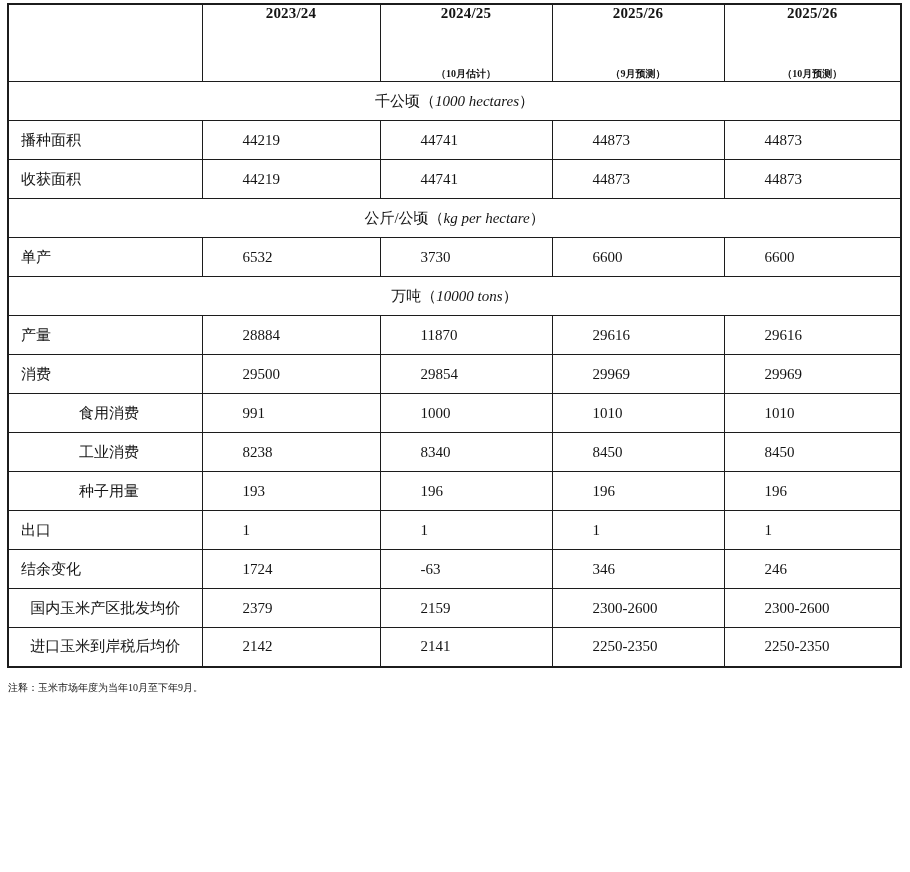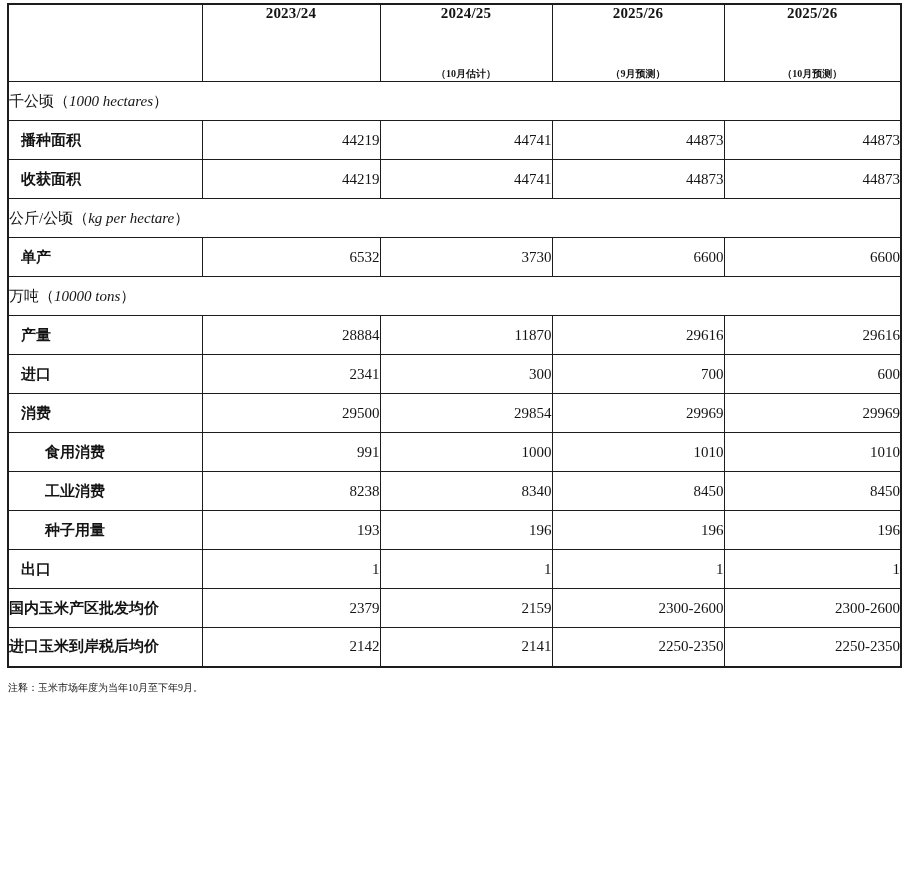--- a/index.html
+++ b/index.html
@@ -37,39 +37,40 @@
     flex-direction: column;
     justify-content: space-between;
     align-items: center;
     height: 76px;
     gap: 32px;
   }
   .hdr-year { font-weight: bold; font-size: 15px; letter-spacing: 0.2px; }
   .hdr-note { font-size: 10px; }
 
   .section-cell {
+    text-align: center;
     font-size: 15px;
     vertical-align: middle;
   }
   .section-cell .unit-en { font-style: italic; }
 
   .label-cell {
     text-align: left;
     padding-left: 12px;
     font-size: 15px;
     vertical-align: middle;
-    font-weight: bold;
-  }
-  .label-cell.indent { padding-left: 36px; }
-  .label-cell.centered { padding-left: 0; }
+  }
+  .label-cell.indent { padding-left: 70px; }
+  .label-cell.centered { text-align: center; padding-left: 0; }
 
   .value-cell {
-    text-align: right;
+    text-align: left;
     font-size: 15px;
     vertical-align: middle;
+    padding-left: 40px;
   }
 
   .footnote {
     margin: 13px 0 0 8px;
     font-size: 10px;
   }
 </style>
 </head>
 <body>
 
@@ -155,27 +156,20 @@
   </tr>
 
   <tr class="data-row">
     <td class="label-cell">产量</td>
     <td class="value-cell">28884</td>
     <td class="value-cell">11870</td>
     <td class="value-cell">29616</td>
     <td class="value-cell">29616</td>
   </tr>
 
-  <tr class="data-row">
-    <td class="label-cell">进口</td>
-    <td class="value-cell">2341</td>
-    <td class="value-cell">300</td>
-    <td class="value-cell">700</td>
-    <td class="value-cell">600</td>
-  </tr>
 
   <tr class="data-row">
     <td class="label-cell">消费</td>
     <td class="value-cell">29500</td>
     <td class="value-cell">29854</td>
     <td class="value-cell">29969</td>
     <td class="value-cell">29969</td>
   </tr>
 
   <tr class="data-row">
@@ -205,20 +199,27 @@
 
 
   <tr class="data-row">
     <td class="label-cell">出口</td>
     <td class="value-cell">1</td>
     <td class="value-cell">1</td>
     <td class="value-cell">1</td>
     <td class="value-cell">1</td>
   </tr>
 
+  <tr class="data-row">
+    <td class="label-cell">结余变化</td>
+    <td class="value-cell">1724</td>
+    <td class="value-cell">-63</td>
+    <td class="value-cell">346</td>
+    <td class="value-cell">246</td>
+  </tr>
 
 
   <tr class="data-row">
     <td class="label-cell centered">国内玉米产区批发均价</td>
     <td class="value-cell">2379</td>
     <td class="value-cell">2159</td>
     <td class="value-cell">2300-2600</td>
     <td class="value-cell">2300-2600</td>
   </tr>
 

